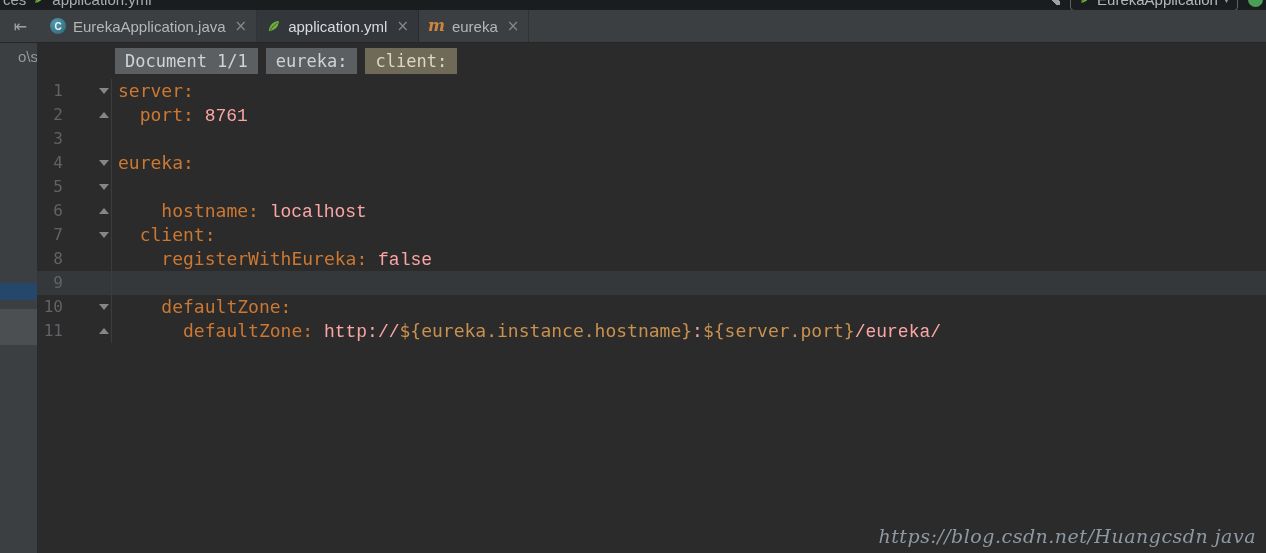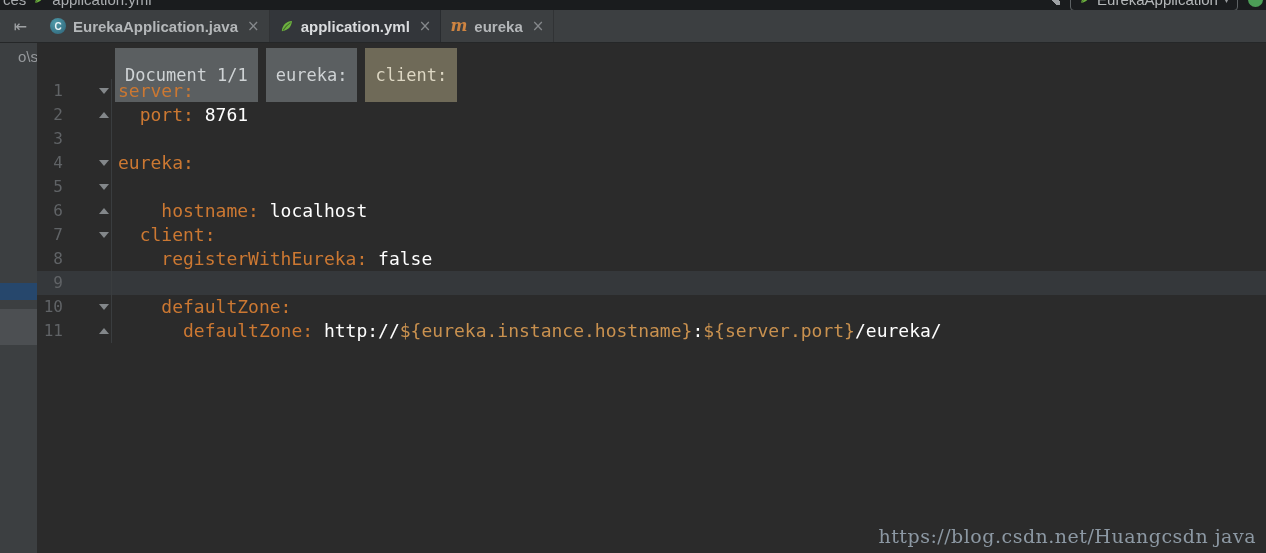--- a/index.html
+++ b/index.html
@@ -15,55 +15,55 @@
   .hammer { width:11px; height:11px; background:linear-gradient(45deg,transparent 35%,#9EA1A4 35%,#9EA1A4 65%,transparent 65%); }
   .runbox { display:flex; align-items:center; gap:6px; border:1px solid #5E6264; border-radius:4px; padding:2px 8px; color:#B5B8BA; font-size:15px; }
   .caret { font-size:10px; color:#989B9E; font-family:"DejaVu Sans",sans-serif; }
   .runbtn { width:15px; height:15px; border-radius:50%; background:#4C9E57; }
 
   
   #tabbar { position:absolute; top:10px; left:0; width:100%; height:33px; background:#3C3F41; display:flex; align-items:stretch; border-bottom:1px solid #252728; z-index:4; }
   .dock { width:41px; flex:none; display:flex; align-items:center; justify-content:center; color:#9FA2A4; font-size:16px; font-family:"DejaVu Sans",sans-serif; }
   .tab { display:flex; align-items:center; gap:7px; padding:0 9px; border-right:1px solid rgba(0,0,0,0.18); cursor:default; }
   .tab.active { background:#33363A; }
-  .tlabel { font-size:15px; color:#B4B7B9; white-space:nowrap;font-weight:bold; }
+  .tlabel { font-size:15px; color:#B4B7B9; white-space:nowrap; }
   .tab.active .tlabel { color:#DADCDE; }
   .tclose { color:#85888B; font-size:15px; margin-left:2px; font-family:"DejaVu Sans",sans-serif; }
   .cicon { width:16px; height:16px; flex:none; border-radius:50%; background:radial-gradient(circle at 35% 30%, #4E9AA9, #2E6378); color:#E9F3F6; font-size:10px; font-weight:bold; display:flex; align-items:center; justify-content:center; }
   .micon { color:#CE8441; font-family:"DejaVu Serif",serif; font-style:italic; font-weight:bold; font-size:16px; line-height:16px; }
   .leafwrap { display:flex; align-items:center; }
 
   
   #leftstrip { position:absolute; top:43px; left:0; width:37px; height:510px; background:#3C3F41; overflow:hidden; }
   .strip-text { position:absolute; top:5px; left:0; color:#96999C; font-size:15px; white-space:nowrap;padding-left:18px; }
   .strip-blue { position:absolute; top:240px; left:0; width:100%; height:17px; background:#26476C; }
   .strip-gray { position:absolute; top:266px; left:0; width:100%; height:36px; background:#4C4F52; }
 
   
   #editor { position:absolute; top:43px; left:37px; right:0; bottom:0; background:#2B2B2B; overflow:hidden; }
   #crumbs { position:absolute; top:5px; left:78px; display:flex; gap:8px; }
-  .chip { font-family:"DejaVu Sans Mono",monospace; font-size:17px; line-height:20px; padding:17px 10px; white-space:pre; }
+  .chip { font-family:"DejaVu Sans Mono",monospace; font-size:17px; line-height:20px; padding:3px 10px; white-space:pre; }
   .chip-gray { background:#5B5F61; color:#CFD3D5; }
   .chip-tan  { background:#6F6A58; color:#DDD7C3; }
 
   #code { position:absolute; top:36px; left:0; width:100%; font-family:"DejaVu Sans Mono",monospace; font-size:18px; }
   .code-line { display:flex; height:24px; line-height:24px; }
   .code-line.current { background:#35383B; }
   .gutter { flex:none; width:75px; position:relative; border-right:1px solid #3A3D3F; }
   .ln { position:absolute; left:0; top:0; width:26px; text-align:right; color:#606366; font-size:16px; }
   .fold { position:absolute; left:59px; top:0; width:16px; height:24px; }
   .fold-start::after { content:""; position:absolute; left:3px; top:9px; border-left:5px solid transparent; border-right:5px solid transparent; border-top:6px solid #83878A; }
   .fold-end::after   { content:""; position:absolute; left:3px; top:9px; border-left:5px solid transparent; border-right:5px solid transparent; border-bottom:6px solid #83878A; }
   .code { padding-left:6px; white-space:pre; }
   .tok-key   { color:#CC7832; }
-  .tok-val   { color:#ffffff; }
+  .tok-val   { color:#fca5a5;font-family:Liberation Mono, monospace; }
   .tok-var   { color:#C9914F; }
   .tok-plain { color:#A9B7C6; }
 
-  #watermark { position:absolute; right:10px; bottom:6px; font-family:"DejaVu Serif",serif; font-size:19px; letter-spacing:0.5px; color:#95A2AE; opacity:0.92; }
+  #watermark { position:absolute; right:10px; bottom:6px; font-family:"DejaVu Serif",serif; font-size:19px; letter-spacing:0.5px; color:#95A2AE; opacity:0.92;font-style:italic; }
 </style>
 </head>
 <body>
 
 <div id="topbar">
   <div class="topbar-inner topbar-left">
     <span class="nav-frag">ces</span>
     <span class="leafwrap">
       <svg width="12" height="12" viewBox="0 0 16 16">
           <path fill="#6DB33F" d="M13.8 2.2C8 2.5 3.6 6.2 3 13c6.8-.6 10.5-5 10.8-10.8z"></path>

